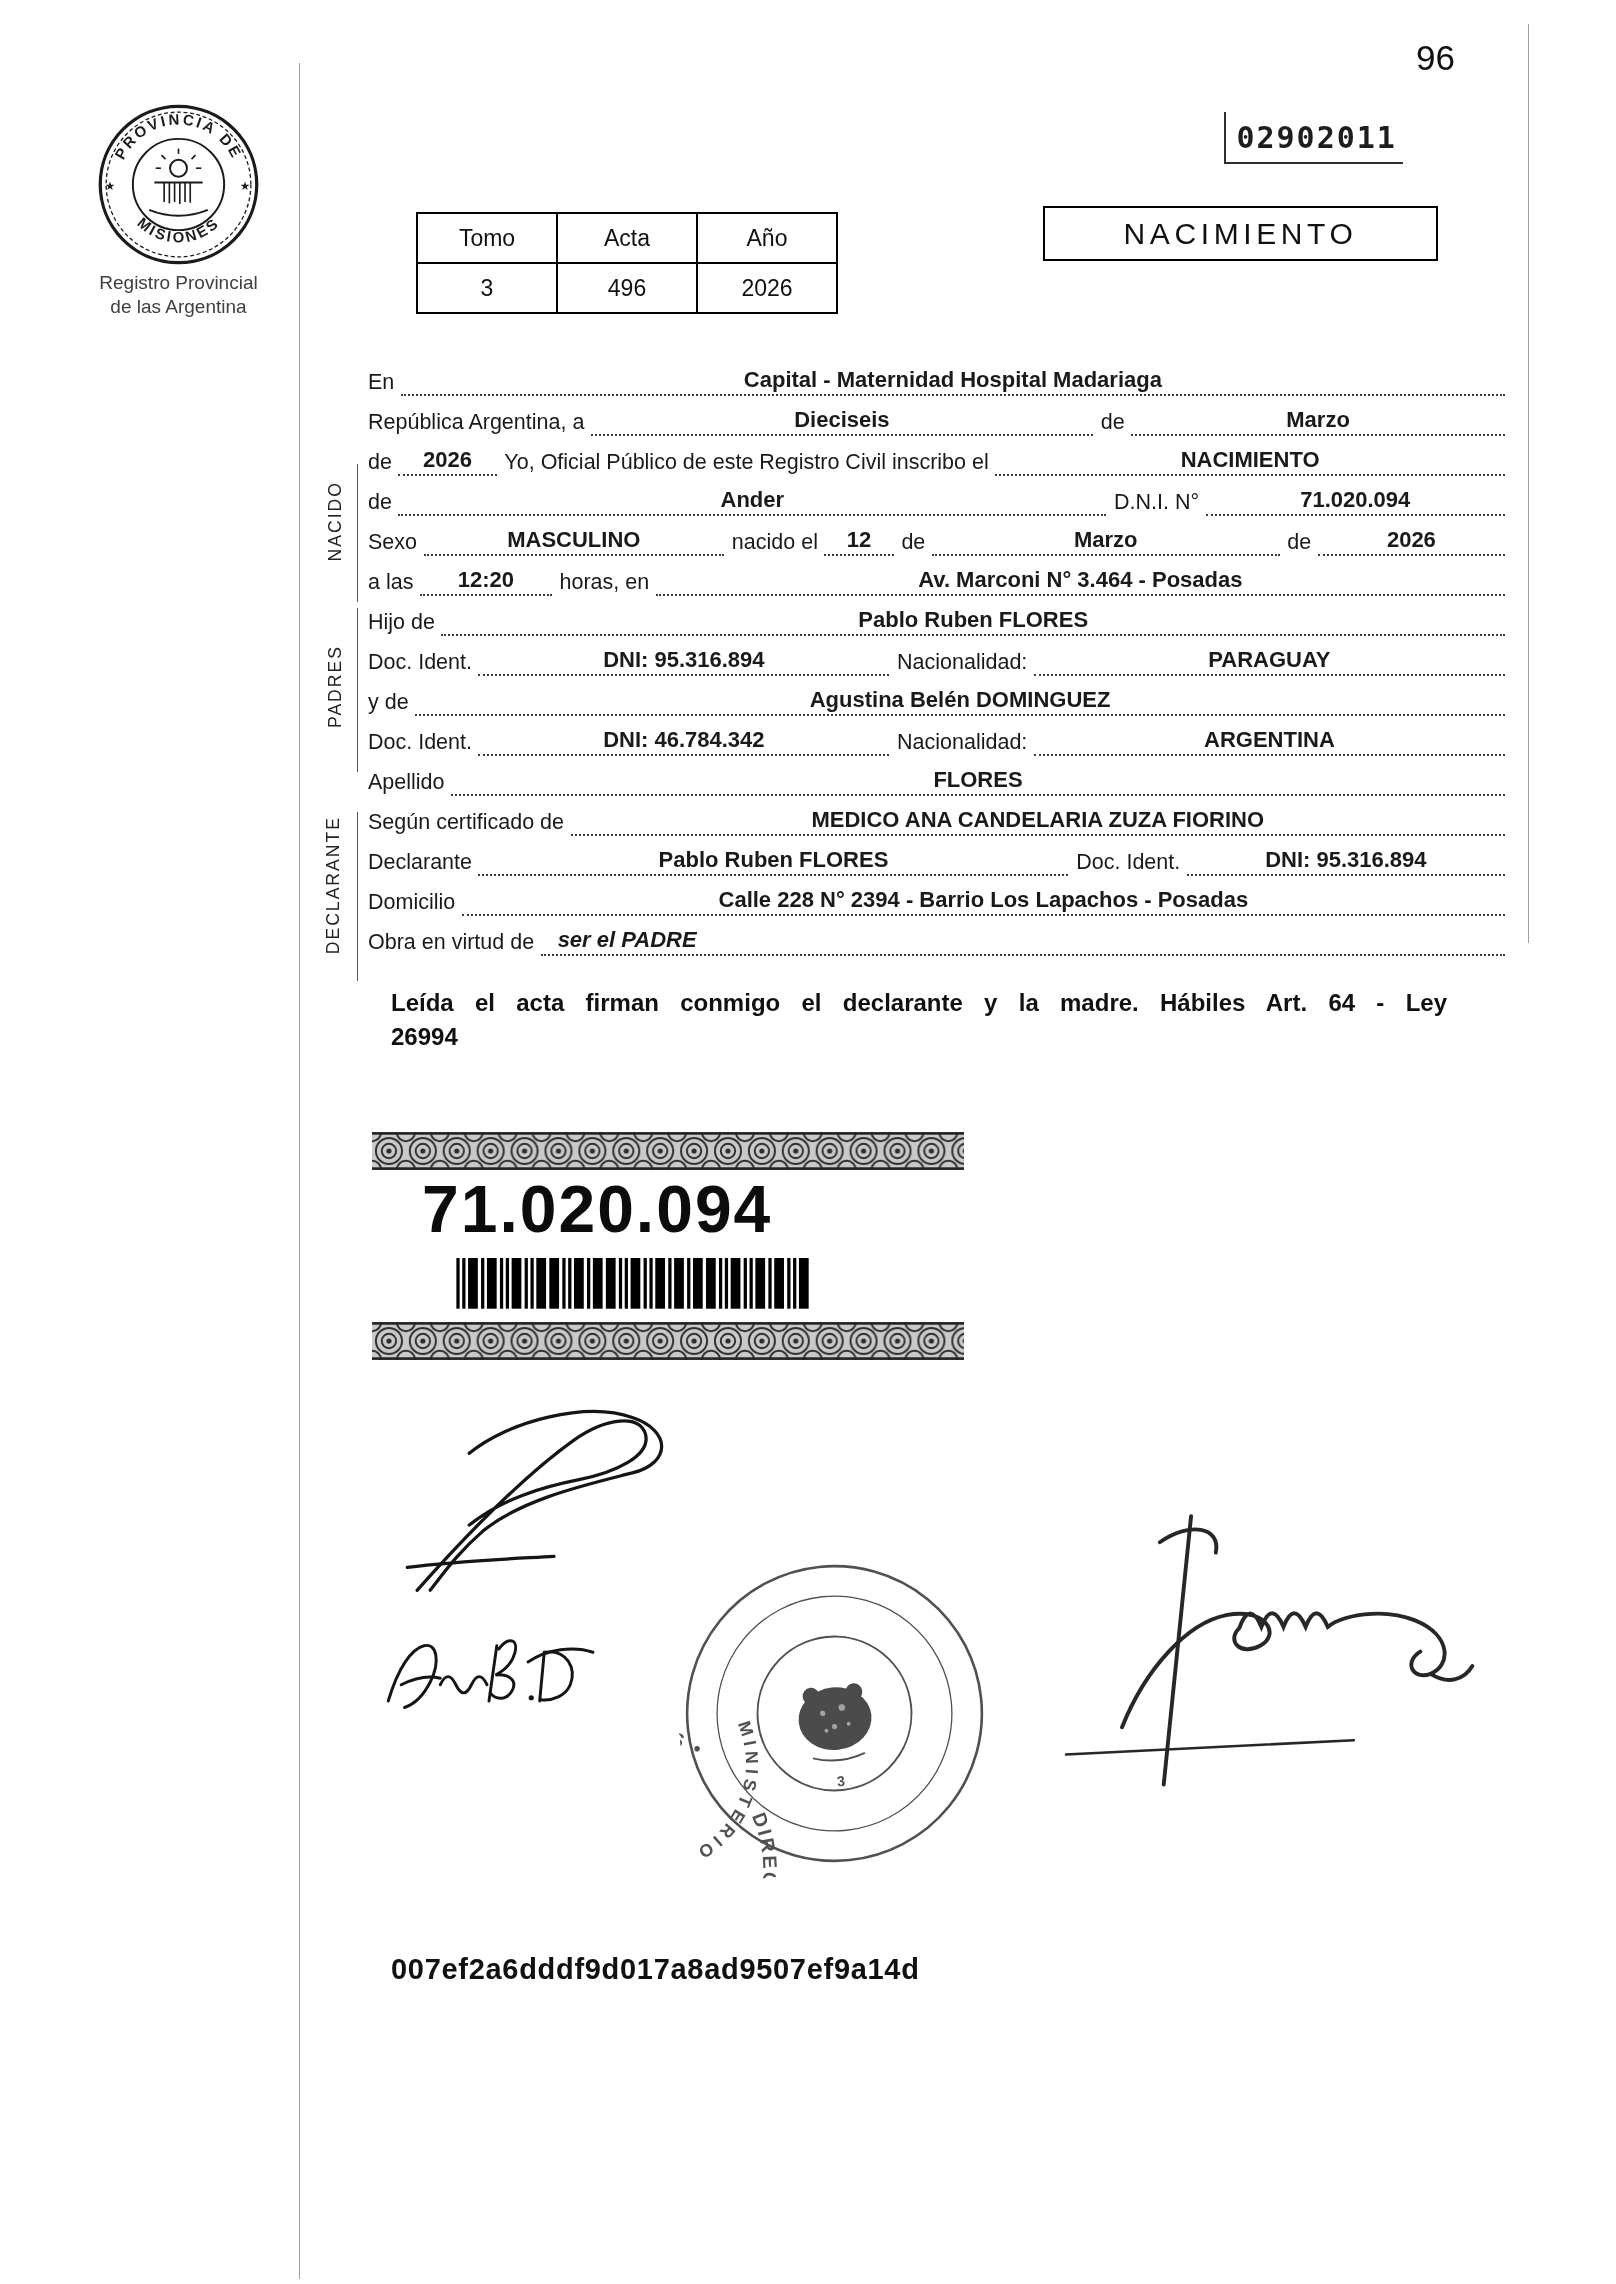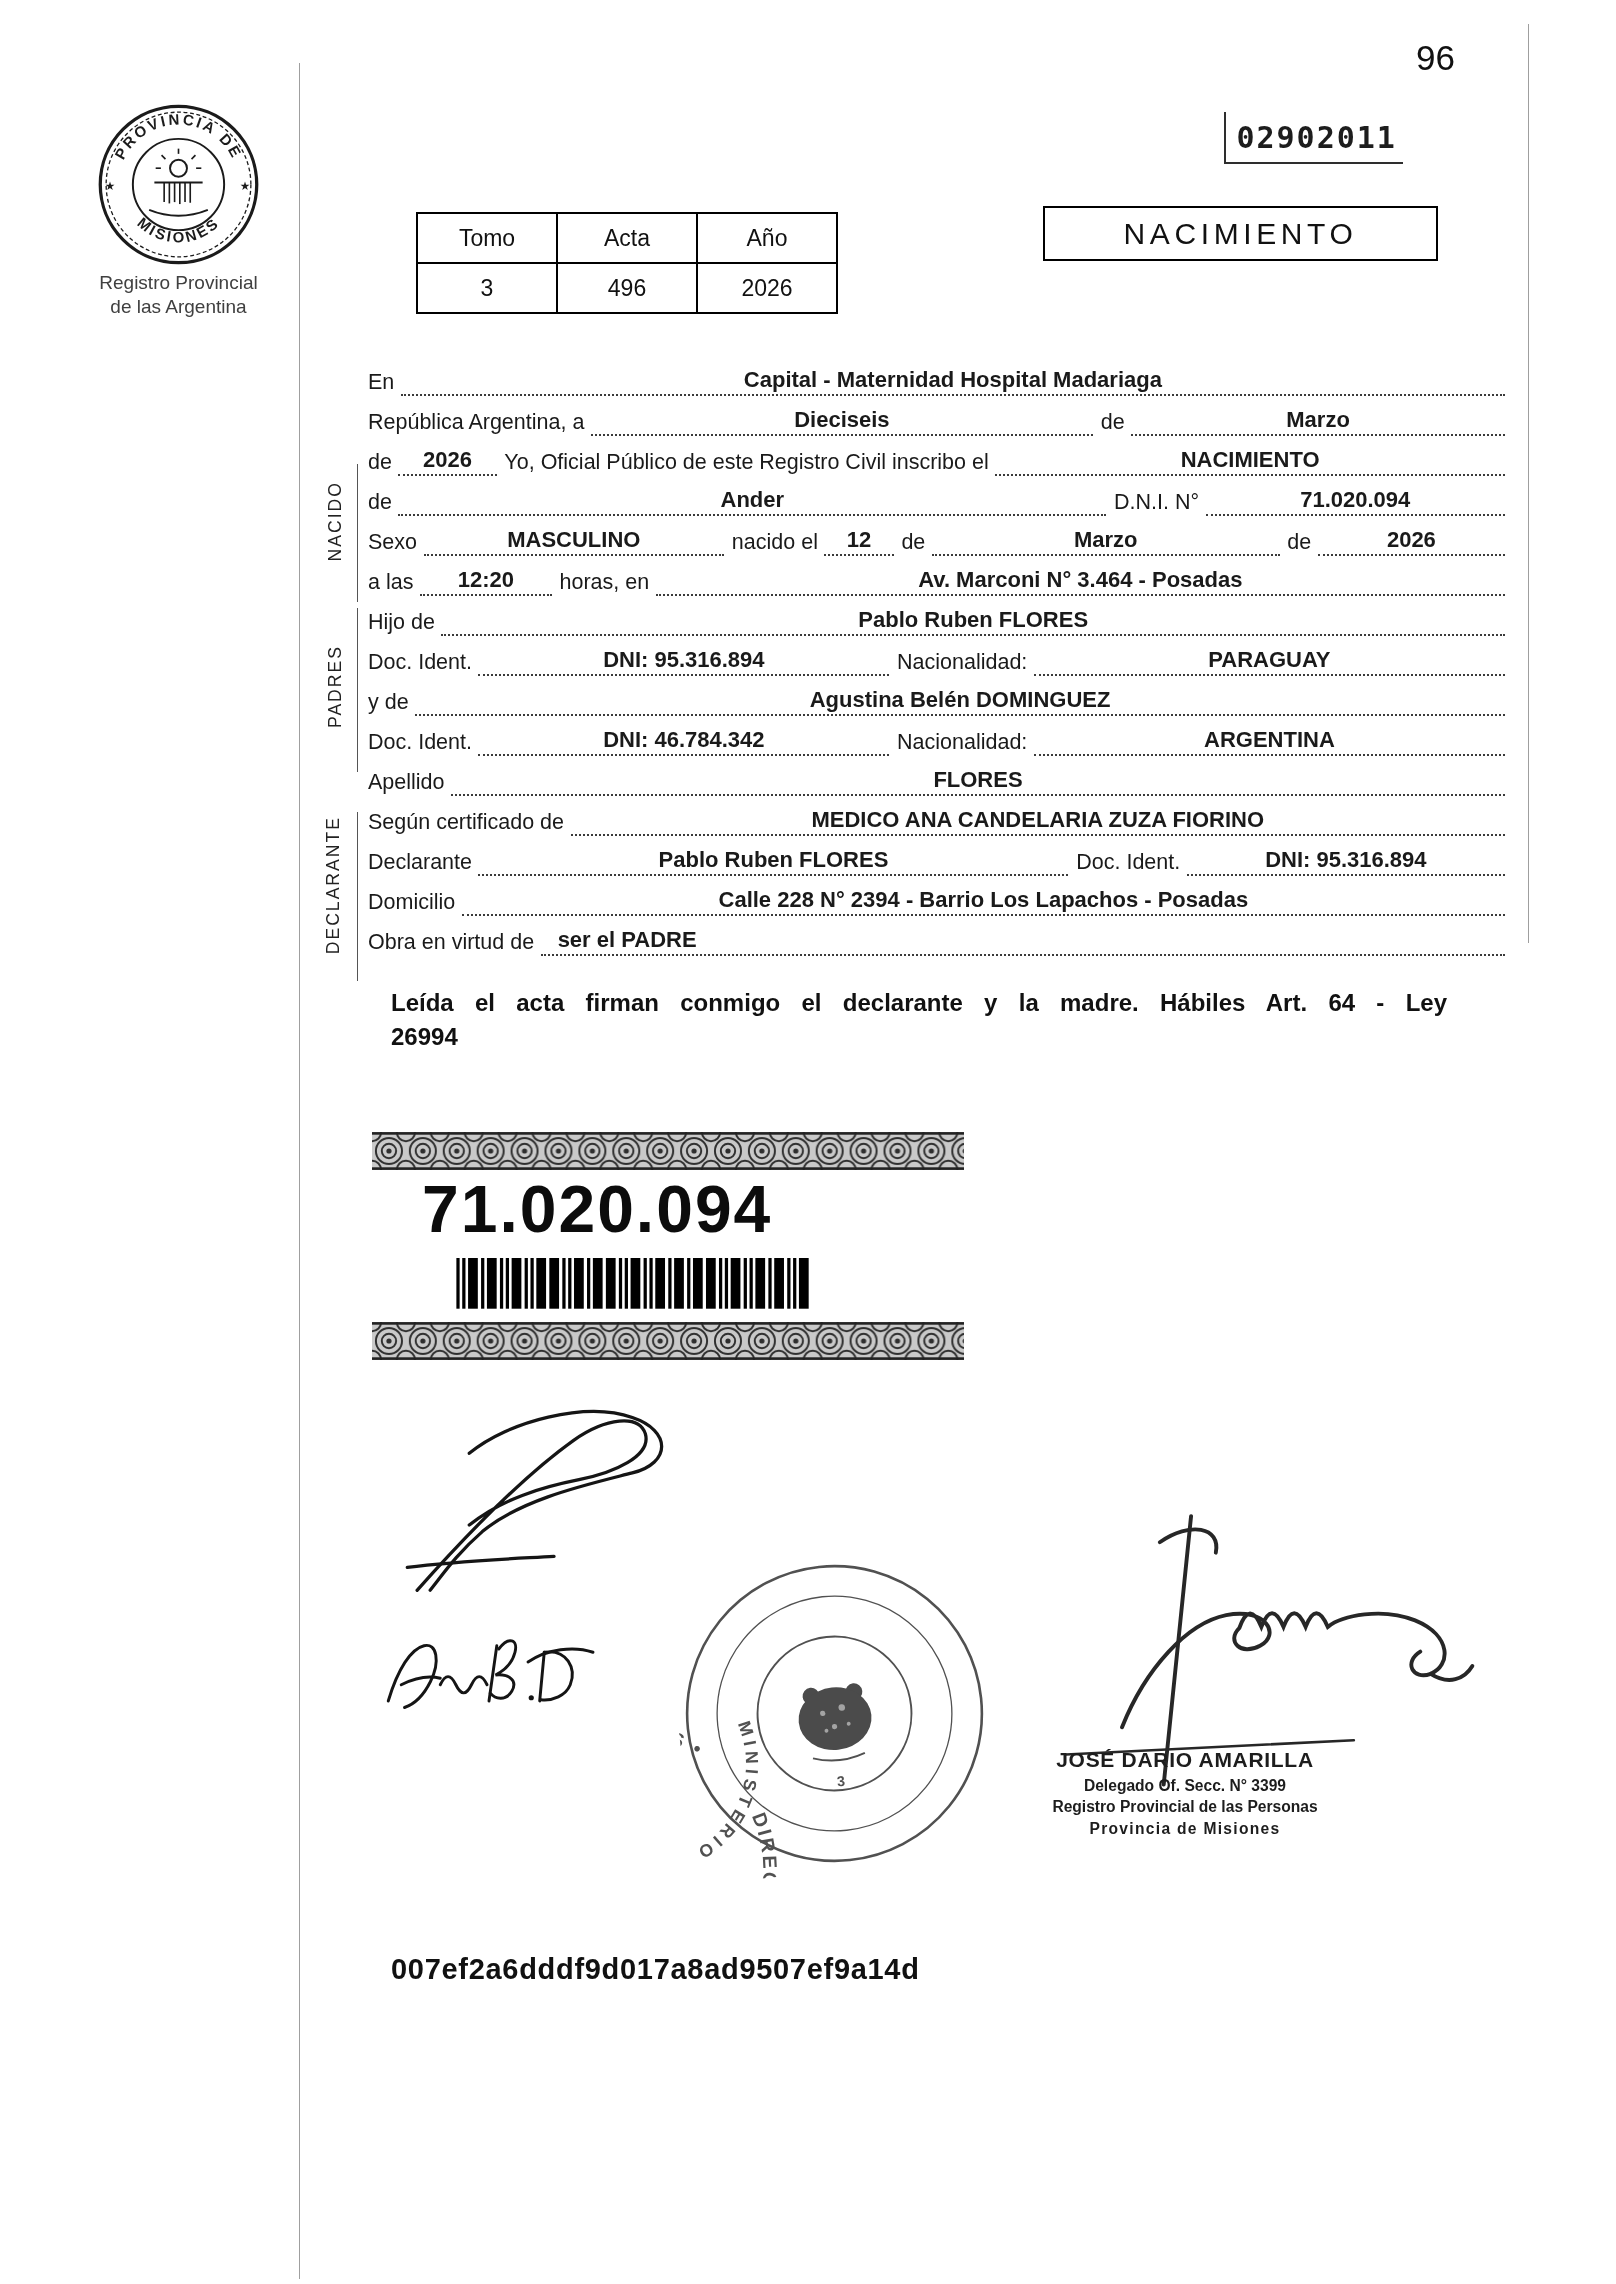--- a/index.html
+++ b/index.html
@@ -39,21 +39,21 @@
   #br1{left:357px;top:464px;height:138px;}
   #br2{left:357px;top:608px;height:164px;}
   #br3{left:357px;top:812px;height:169px;}
 
   .form{position:absolute;left:368px;top:365px;width:1137px;}
   .fline{display:flex;align-items:flex-end;height:31px;margin-bottom:9px;font-size:21.5px;white-space:nowrap;}
   .lbl{padding:0 6.5px 1.3px 0;}
   .lbl.mid{padding:0 6.5px 1.3px 7.8px;}
   .fill{flex:var(--f,1);border-bottom:2px dotted #3a3a3a;text-align:center;font-weight:bold;
         font-size:22px;line-height:29px;padding:0 3.9px;min-width:0;overflow:hidden;}
-  .fill.left{text-align:left;padding-left:17px;}
+  .fill.left{text-align:left;padding-left:17px;font-style:italic;}
 
   .closing{position:absolute;left:391px;top:986px;width:1056px;font-weight:bold;
            font-size:24px;line-height:34px;color:#111;}
   .closing .l1{text-align-last:justify;}
 
   .band{position:absolute;left:372px;width:592px;height:38px;}
   #band1{top:1132px;}
   #band2{top:1322px;}
 
   .big-number{position:absolute;left:422px;top:1171px;font-size:66px;font-weight:bold;
@@ -394,23 +394,17 @@
   <svg id="sig3" class="sig" width="417" height="280" viewBox="0 0 640 430">
     <g fill="none" stroke="#101010" stroke-width="6" stroke-linecap="round" opacity="0.9">
       <path d="M 198 8 C 186 130, 172 270, 156 420"></path>
       <path d="M 150 48 C 196 16, 244 24, 236 64"></path>
       <path d="M 92 332 C 128 242, 192 172, 252 160 C 314 148, 336 190, 304 207 C 274 223, 252 200, 272 180 Q 288 136, 306 178 Q 322 136, 340 178 Q 356 136, 374 178 Q 390 136, 408 178 C 430 160, 492 148, 542 168 C 600 192, 596 238, 566 250 C 538 260, 524 232, 550 216"></path>
       <path d="M 566 250 C 594 268, 618 258, 630 238"></path>
       <path d="M 6 374 L 448 352" stroke-width="4"></path>
     </g>
   </svg>
 
-  <div class="stamp-block">
-    <div class="s1">JOSÉ DARIO AMARILLA</div>
-    <div class="s2">Delegado Of. Secc. N° 3399</div>
-    <div class="s3">Registro Provincial de las Personas</div>
-    <div class="s4">Provincia de Misiones</div>
-  </div>
 
   <div class="footer-code">007ef2a6dddf9d017a8ad9507ef9a14d</div>
 
 </div>
 
 
 </body></html>

